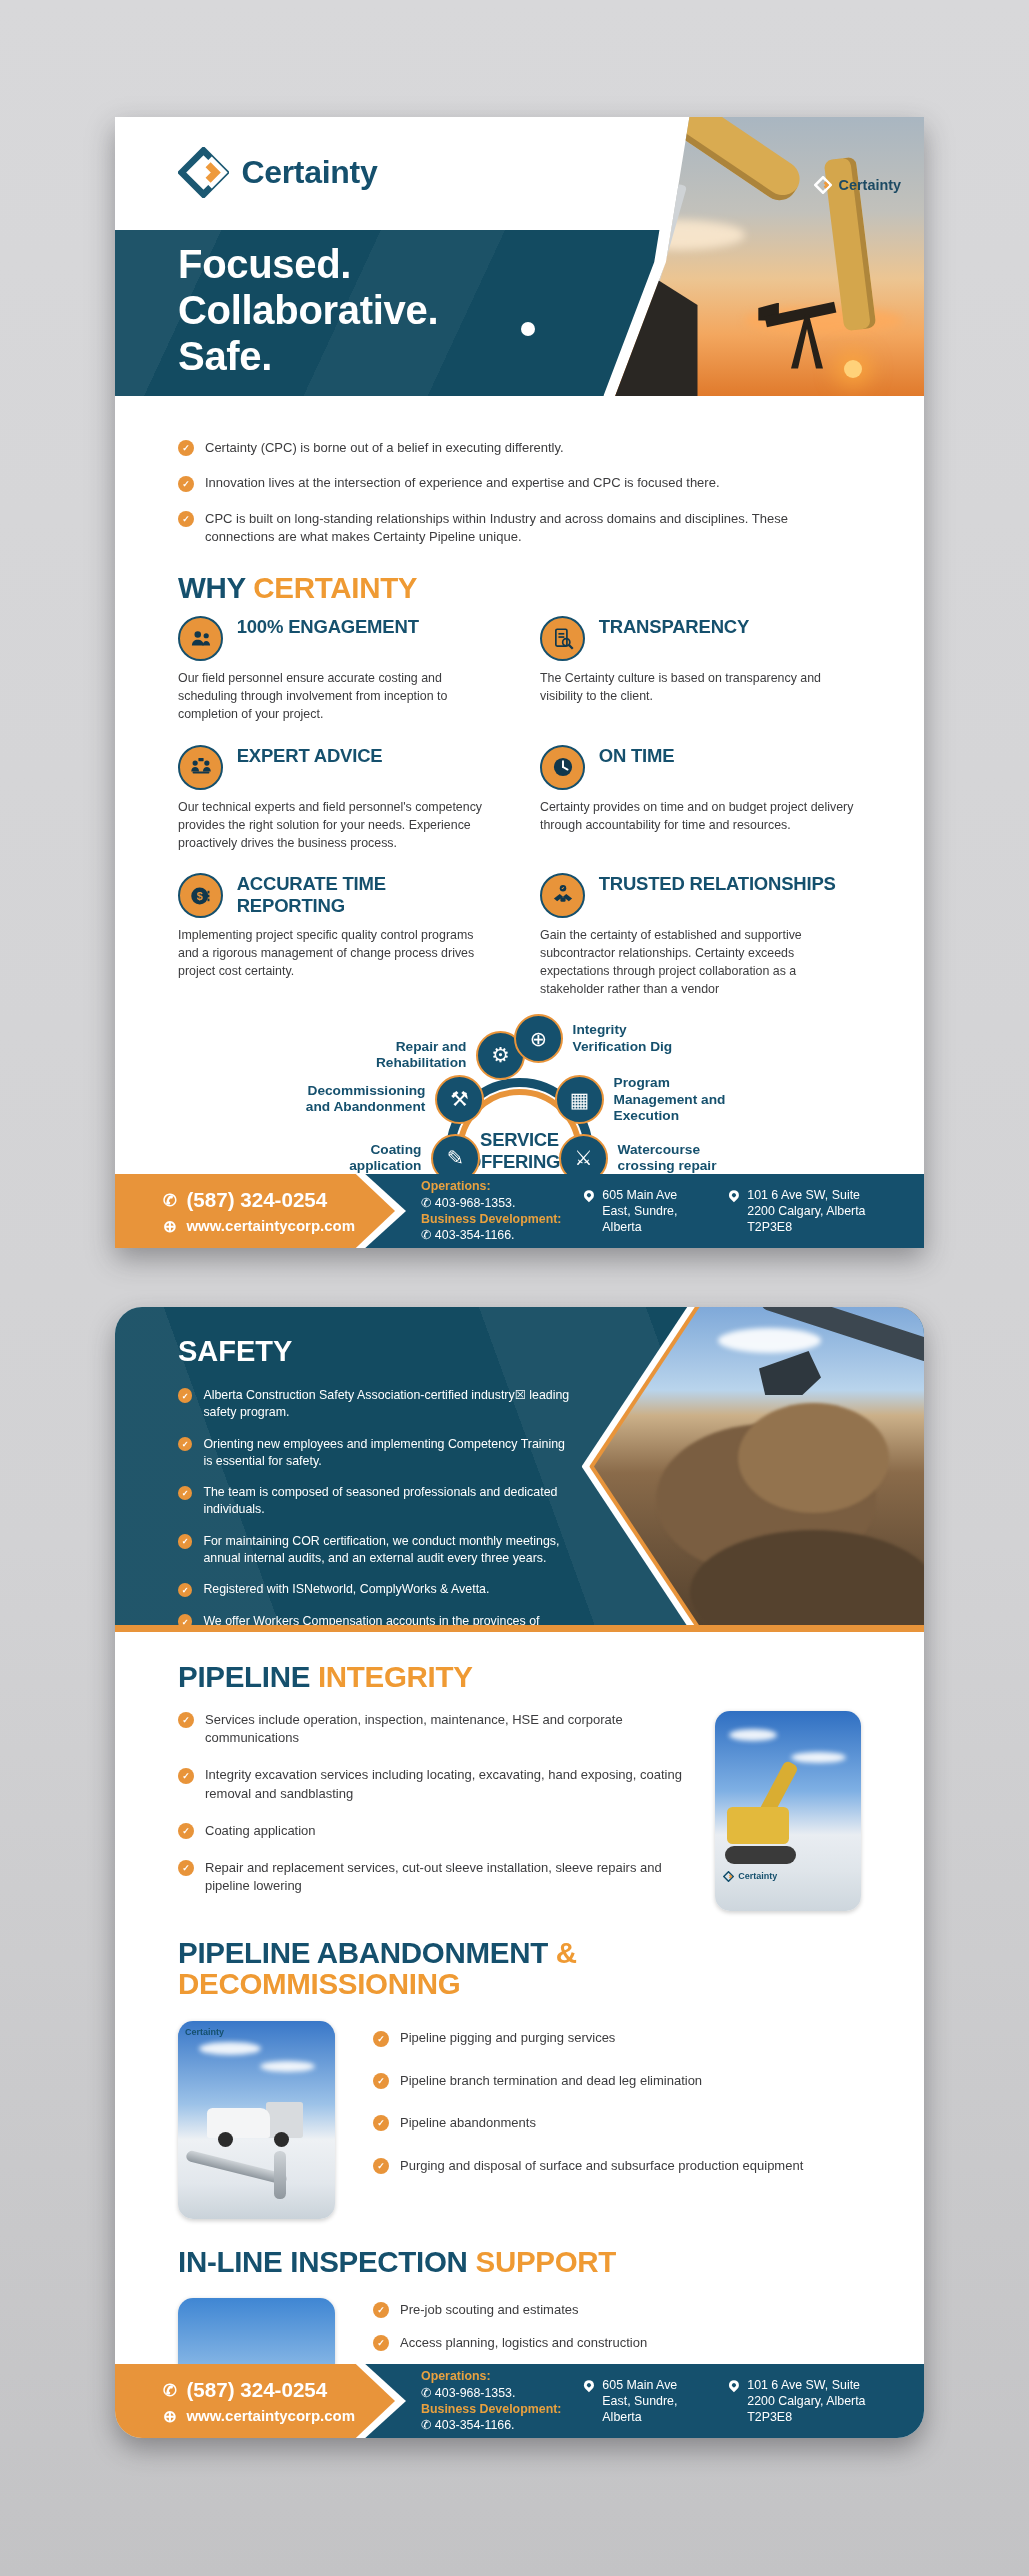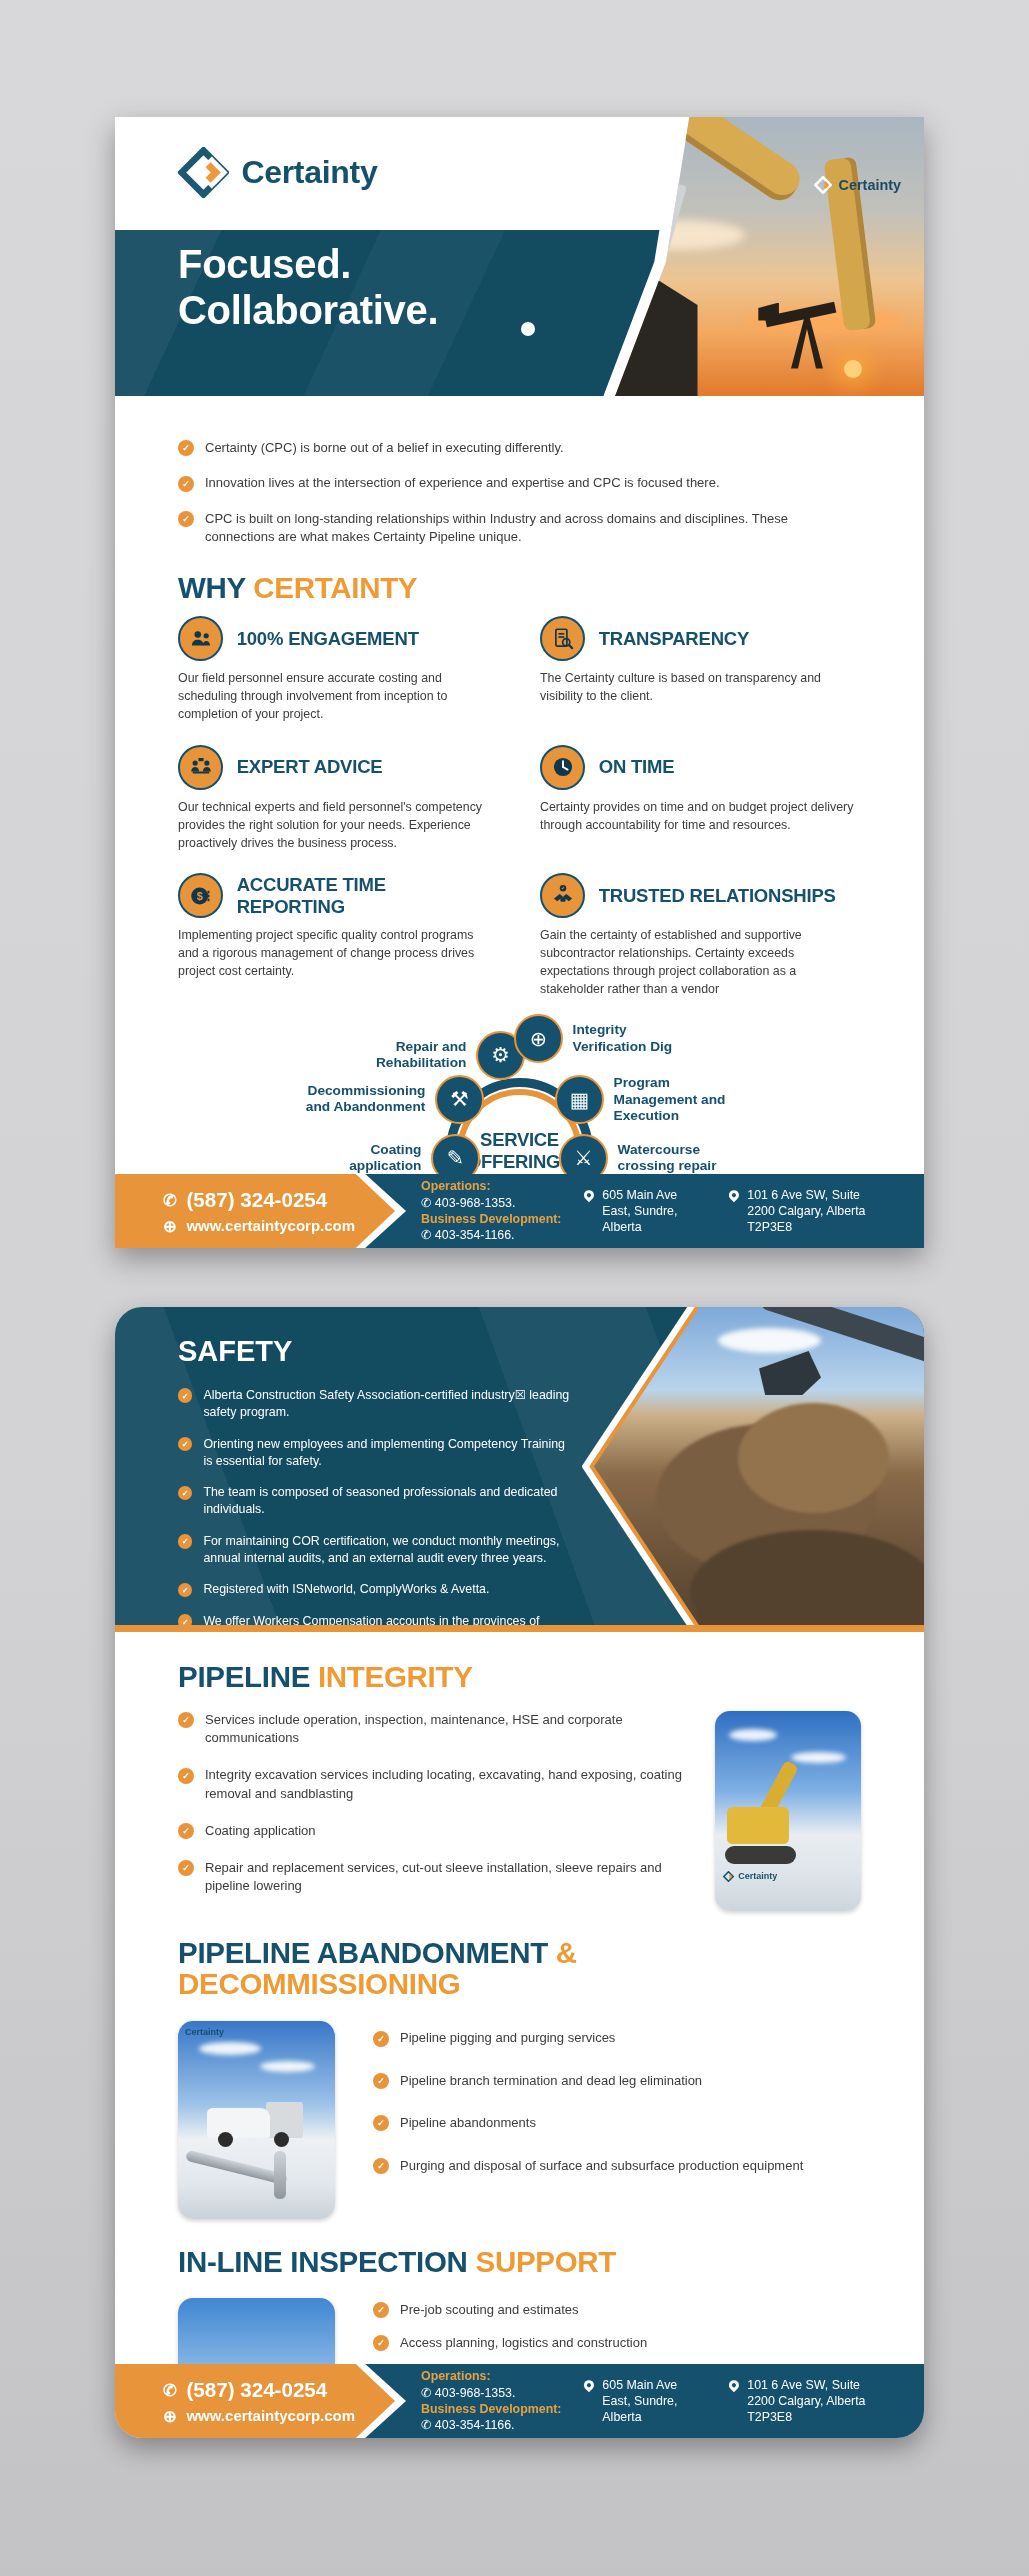--- a/index.html
+++ b/index.html
@@ -73,21 +73,21 @@
     clip-path:polygon(0 18%,55% 0,100% 30%,100% 100%,0 100%); }
   .exc-red { position:absolute; left:66px; bottom:81px; width:37px; height:51px; background:#b8372e; border-radius:6.9px; }
   .photo-brand { position:absolute; top:59px; right:23px; display:flex; align-items:center; gap:6.2px; z-index:5; }
   .photo-brand .t { font-size:14.4px; font-weight:800; color:#1c4a63; }
 
   
   .story { padding:25px 66px 0 63px; }
   .story .bl { margin-top:18px; display:flex; flex-direction:column; gap:17px; max-width:687px; }
   .why { padding:26px 66px 0 63px; }
   .why-grid { margin-top:12.4px; display:grid; grid-template-columns:1fr 1fr; column-gap:44px; row-gap:20.6px; }
-  .why-item .hd { display:flex; align-items:center; gap:13.7px; }
+  .why-item .hd { display:flex; align-items:flex-start; gap:13.7px; }
   .why-ic { flex:0 0 auto; width:45px; height:45px; border-radius:50%; background:#e8943a;
     border:2.7px solid #15506d; display:flex; align-items:center; justify-content:center; }
   .why-title { font-size:18.5px; font-weight:800; color:#15506d; letter-spacing:-0.2px; }
   .why-item p { margin-top:9px; font-size:12.4px; line-height:1.45; max-width:316px; }
 
   
   .services { position:relative; height:299px; margin-top:9.6px; }
   .svc-center { position:absolute; left:331px; top:69px; width:147px; height:147px;
     border:9px solid #15506d; border-radius:50%; background:#fff;
     display:flex; align-items:center; justify-content:center; }
@@ -197,20 +197,21 @@
       </svg>
       <span class="logo-word">Certainty</span>
     </div>
   </div>
 
   <div class="hero">
     <div class="hero-pattern"></div>
     <div class="hero-title">
       <div>Focused.</div>
       <div>Collaborative.</div>
+      <div>Safe.</div>
     </div>
     <div class="hero-dot"></div>
     <div class="hero-photo-wrap">
       <div class="hero-clip back"></div>
       <div class="hero-clip hero-photo">
         <div class="cloud" style="left:82px;top:103px;width:130px;height:30px;background:rgba(255,236,210,.8);"></div>
         <div class="cloud" style="right:20.6px;bottom:62px;width:158px;height:27.5px;background:rgba(255,170,90,.75);"></div>
         <div class="sun"></div>
         <div class="pumpjack">
           <div class="pj-head"></div>

